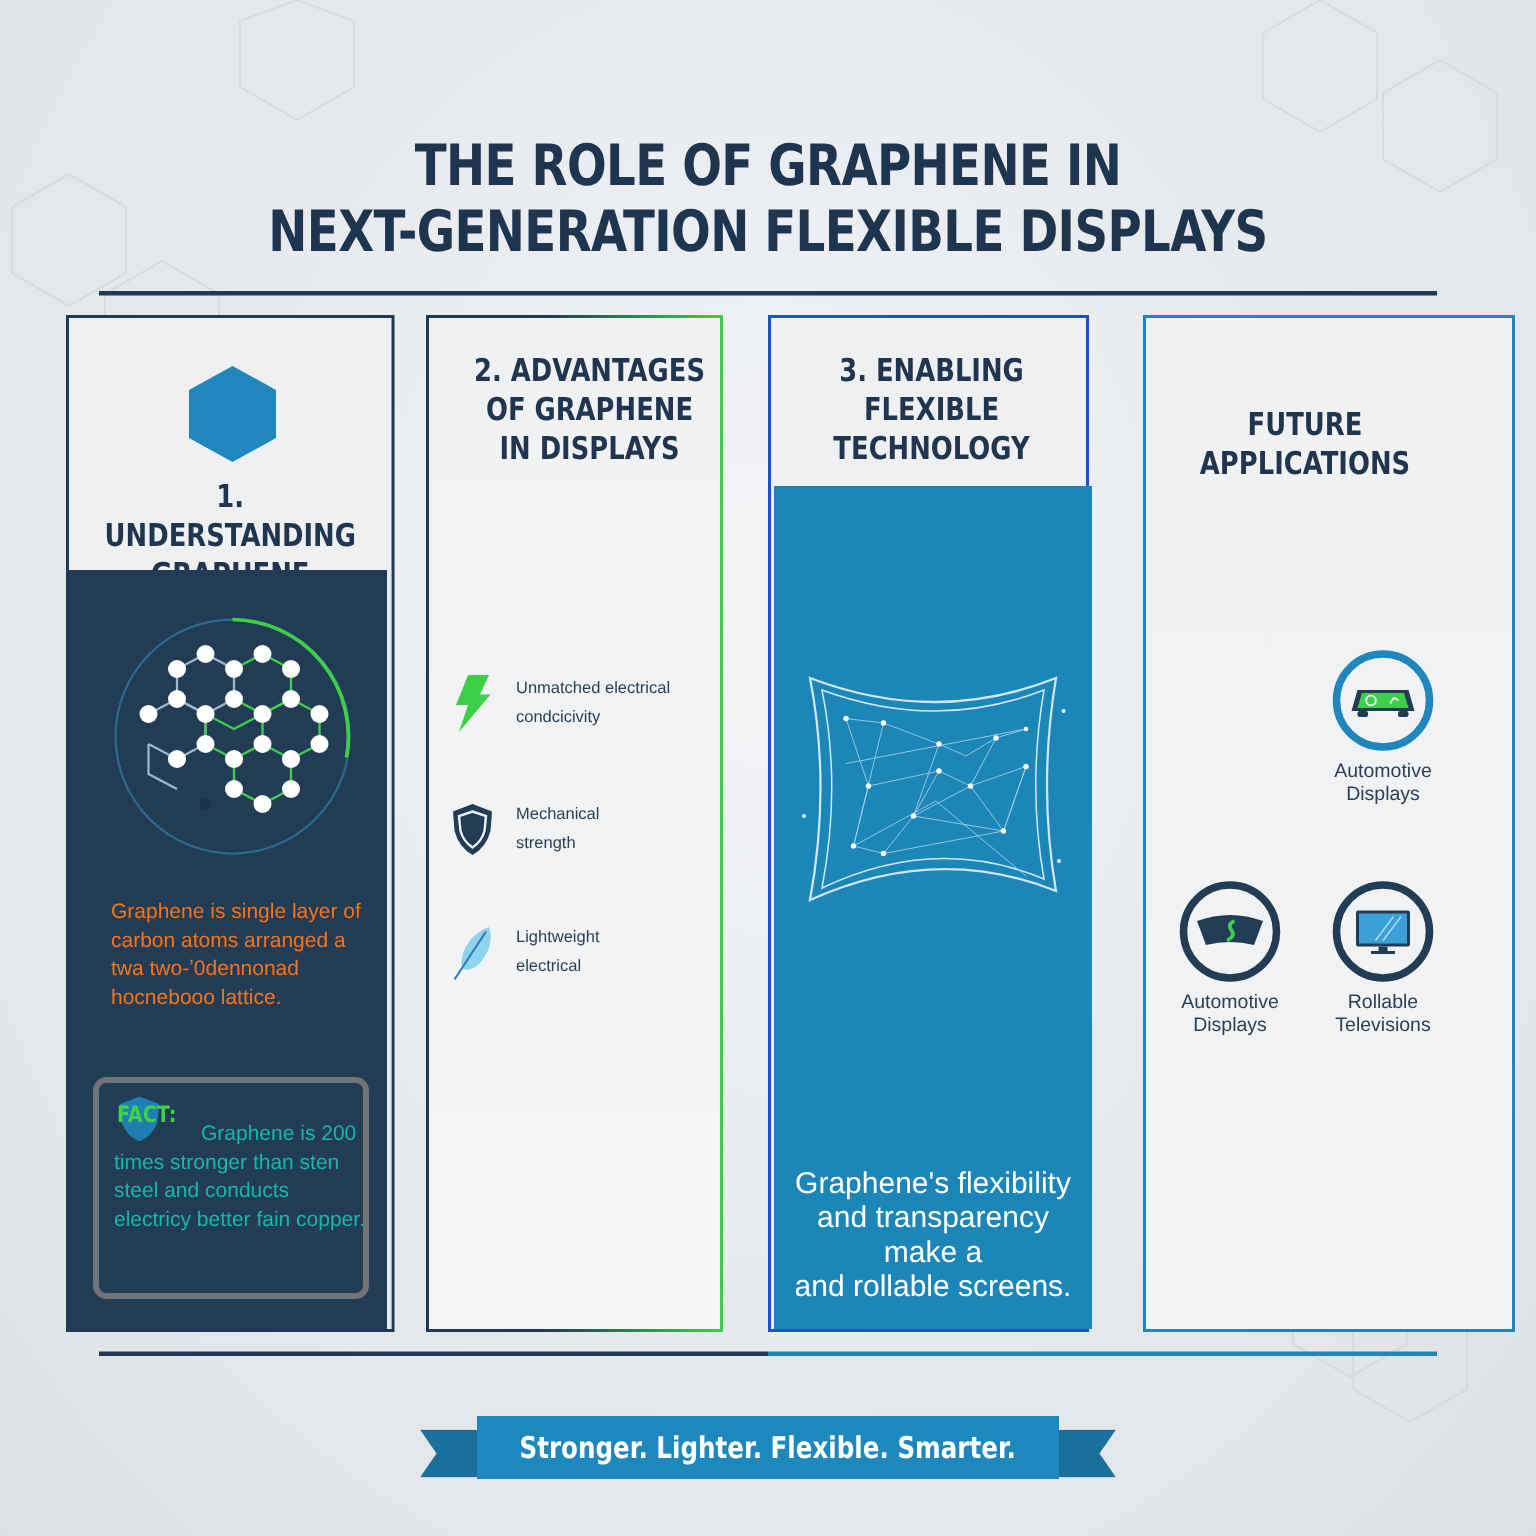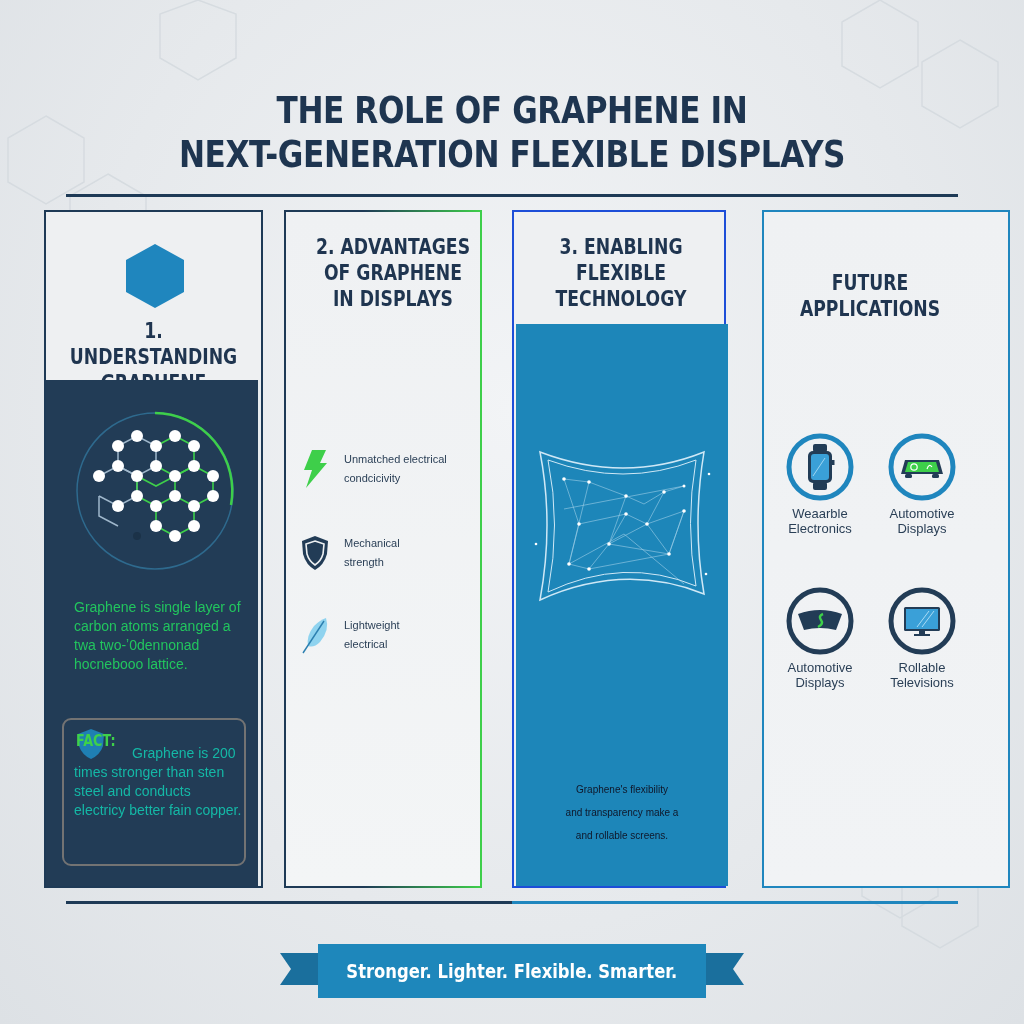--- a/index.html
+++ b/index.html
@@ -33,56 +33,56 @@
     font-size: 21px; line-height: 26px;
     transform: scaleX(0.82);
   }
 
   
   .col1 { left: 44px; width: 219px; border: 2px solid #1e3a56; background: #eef0f2; }
   .col1 .hex-badge { position: absolute; left: 80px; top: 32px; width: 58px; height: 64px; }
   .col1 .col-heading { position: absolute; left: 0; top: 106px; width: 215px; }
   .col1 .dark { position: absolute; left: 0; top: 168px; width: 215px; height: 506px; background: #223c56; border-right: 3px solid #e8ecef; }
   .lattice { position: absolute; left: 28px; top: 30px; width: 162px; height: 162px; }
-  .col1 .desc { position: absolute; left: 28px; top: 218px; width: 180px; color: #22c55e; font-size: 14px; line-height: 19px; }
-  .fact-box { position: absolute; left: 16px; top: 338px; width: 184px; height: 148px; border: 2px solid #737373; border-radius: 9px; }
+  .col1 .desc { position: absolute; left: 28px; top: 218px; width: 180px; color: #f97316; font-size: 14px; line-height: 19px; }
+  .fact-box { position: absolute; left: 16px; top: 338px; width: 184px; height: 148px; border: 4px solid #737373; border-radius: 9px; }
   .fact-label { position: absolute; left: 12px; top: 12px; font-weight: bold; font-size: 15px; color: #3ed14a; font-family: "DejaVu Sans", sans-serif; transform: scaleX(0.85); transform-origin: left; }
   .fact-shield { position: absolute; left: 12px; top: 8px; width: 30px; height: 32px; }
   .fact-text { position: absolute; left: 10px; top: 24px; width: 168px; color: #14b8a6; font-size: 14px; line-height: 19px; text-indent: 58px; }
 
   
   .col2 { left: 284px; width: 198px; border: 2px solid; border-image: linear-gradient(90deg, #1e3a56 0%, #1e3a56 40%, #3ecf4a 100%) 1; background: linear-gradient(180deg, #eff1f3 0%, #f3f5f6 100%); }
   .col2 .col-heading { position: absolute; left: 0; top: 22px; width: 214px; }
   .adv-item { position: absolute; left: 14px; width: 200px; height: 50px; }
   .adv-icon { position: absolute; left: 0; top: 0; width: 30px; height: 38px; }
   .adv-label { position: absolute; left: 44px; top: 0; font-size: 11px; line-height: 19px; color: #2a3f56; }
 
   
   .col3 { left: 512px; width: 214px; border: 2px solid #1d4ed8; background: #eef0f2; }
   .col3 .col-heading { position: absolute; left: 0; top: 22px; width: 214px; }
   .col3 .blue { position: absolute; left: 2px; top: 112px; width: 212px; height: 562px; background: #1d86b9; }
   .mesh { position: absolute; left: 18px; top: 120px; width: 180px; height: 160px; }
-  .col3 .desc { position: absolute; left: 6px; top: 454px; width: 200px; text-align: center; color: #0f172a; font-size: 10px; line-height: 23px; }
+  .col3 .desc { position: absolute; left: 6px; top: 454px; width: 200px; text-align: center; color: #ffffff; font-size: 20px; line-height: 23px; }
 
   
   .col4 { left: 762px; width: 248px; border: 2px solid #1f86be; background: linear-gradient(180deg, #eff1f3 0%, #f1f3f5 100%); }
   .col4 .col-heading { position: absolute; left: 0; top: 58px; width: 212px; }
   .app { position: absolute; width: 100px; text-align: center; }
   .app-icon { display: block; margin: 0 auto; width: 70px; height: 70px; }
   .app-label { display: block; margin-top: 4px; font-size: 13px; line-height: 15px; color: #2a3f56; }
 
   
   .banner { position: absolute; left: 280px; top: 944px; width: 464px; height: 44px; }
   .ribbon-tail-l { position: absolute; left: 0; top: 9px; width: 50px; height: 32px; background: #1a6f9d;
     clip-path: polygon(0 0, 100% 0, 100% 100%, 0 100%, 22% 50%); }
   .ribbon-tail-r { position: absolute; right: 0; top: 9px; width: 50px; height: 32px; background: #1a6f9d;
     clip-path: polygon(0 0, 100% 0, 78% 50%, 100% 100%, 0 100%); }
   .ribbon-fold-l { position: absolute; left: 38px; top: 33px; width: 12px; height: 9px; background: #134f70; clip-path: polygon(0 0, 100% 0, 100% 100%); }
   .ribbon-fold-r { position: absolute; right: 38px; top: 33px; width: 12px; height: 9px; background: #134f70; clip-path: polygon(0 0, 100% 0, 0 100%); }
-  .ribbon-main { position: absolute; left: 38px; top: 0; width: 388px; height: 54px; background: #1e87bb;
+  .ribbon-main { position: absolute; left: 38px; top: 0; width: 388px; height: 42px; background: #1e87bb;
     display: flex; align-items: center; justify-content: center; }
   .ribbon-text { color: #fff; font-family: "DejaVu Sans", sans-serif; font-weight: bold; font-size: 20px; transform: scaleX(0.82); white-space: nowrap; }
 </style>
 </head>
 <body>
 
 <svg class="bg-hex" style="left:0;top:0" width="1024" height="1024" viewBox="0 0 1024 1024">
   <g fill="none" stroke="#d3d9de" stroke-width="1.5" opacity="0.8">
     <polygon points="198,0 236,14 236,58 198,80 160,58 160,14"></polygon>
     <polygon points="46,116 84,138 84,182 46,204 8,182 8,138"></polygon>
@@ -244,35 +244,20 @@
     </div>
   </div>
 </div>
 
 <div class="col col4">
   <div class="col-heading">
     <div>FUTURE</div>
     <div>APPLICATIONS</div>
   </div>
 
-  <div class="app" style="left:6px;top:220px">
-    <svg class="app-icon" viewBox="0 0 70 70">
-      <circle cx="35" cy="35" r="31" fill="none" stroke="#1f86be" stroke-width="5"></circle>
-      <rect x="28" y="12" width="14" height="8" rx="2" fill="#223c56"></rect>
-      <rect x="28" y="50" width="14" height="8" rx="2" fill="#223c56"></rect>
-      <rect x="23" y="19" width="24" height="32" rx="5" fill="#223c56"></rect>
-      <rect x="26" y="22" width="18" height="26" rx="3" fill="#3aa0d8"></rect>
-      <path d="M28 44 L40 26" stroke="#9fd6f2" stroke-width="1"></path>
-      <rect x="47" y="28" width="2.5" height="5" fill="#223c56"></rect>
-    </svg>
-    <span class="app-label">
-      <span>Weaarble</span><br>
-      <span>Electronics</span>
-    </span>
-  </div>
 
   <div class="app" style="left:108px;top:220px">
     <svg class="app-icon" viewBox="0 0 70 70">
       <circle cx="35" cy="35" r="31" fill="none" stroke="#1f86be" stroke-width="5"></circle>
       <path d="M18 28 L52 28 L56 42 L14 42 Z" fill="#223c56"></path>
       <path d="M21 30 L49 30 L52 40 L18 40 Z" fill="#3ecf4a"></path>
       <circle cx="27" cy="35" r="3.2" fill="none" stroke="#fff" stroke-width="1.2"></circle>
       <path d="M40 37 Q42 31 45 35" stroke="#fff" stroke-width="1.2" fill="none"></path>
       <rect x="18" y="42" width="7" height="4" rx="1.5" fill="#223c56"></rect>
       <rect x="45" y="42" width="7" height="4" rx="1.5" fill="#223c56"></rect>

